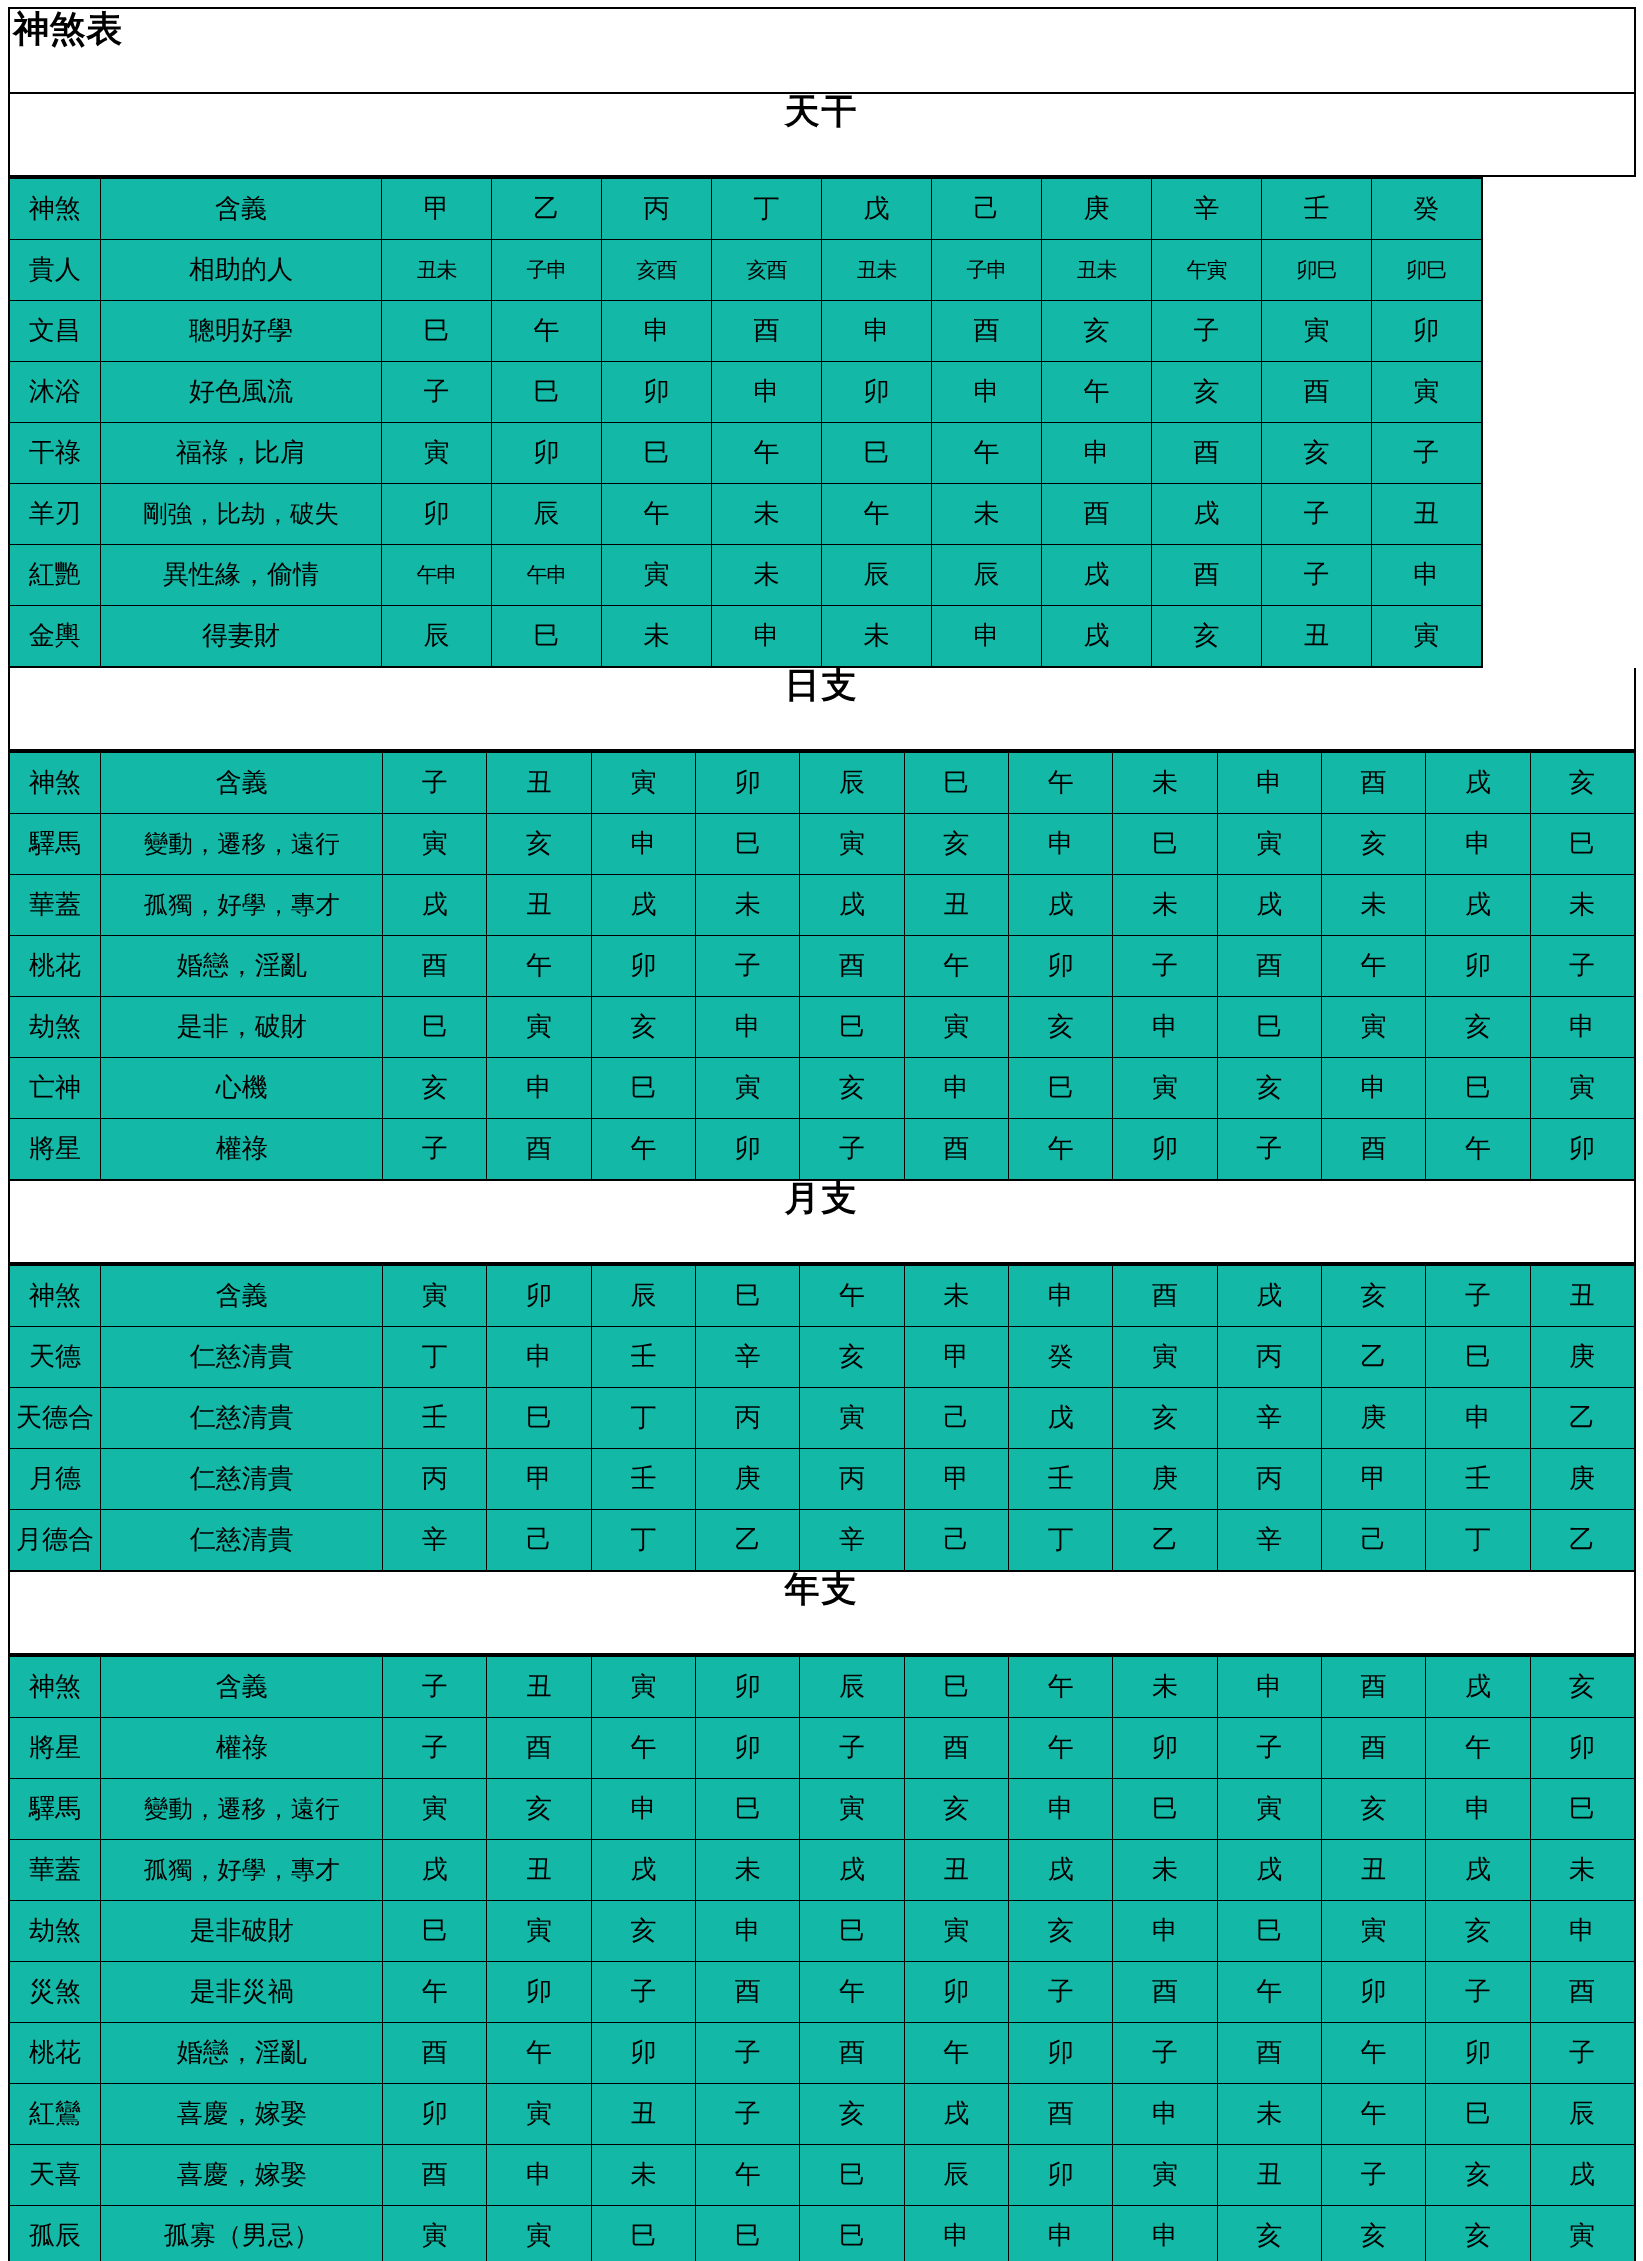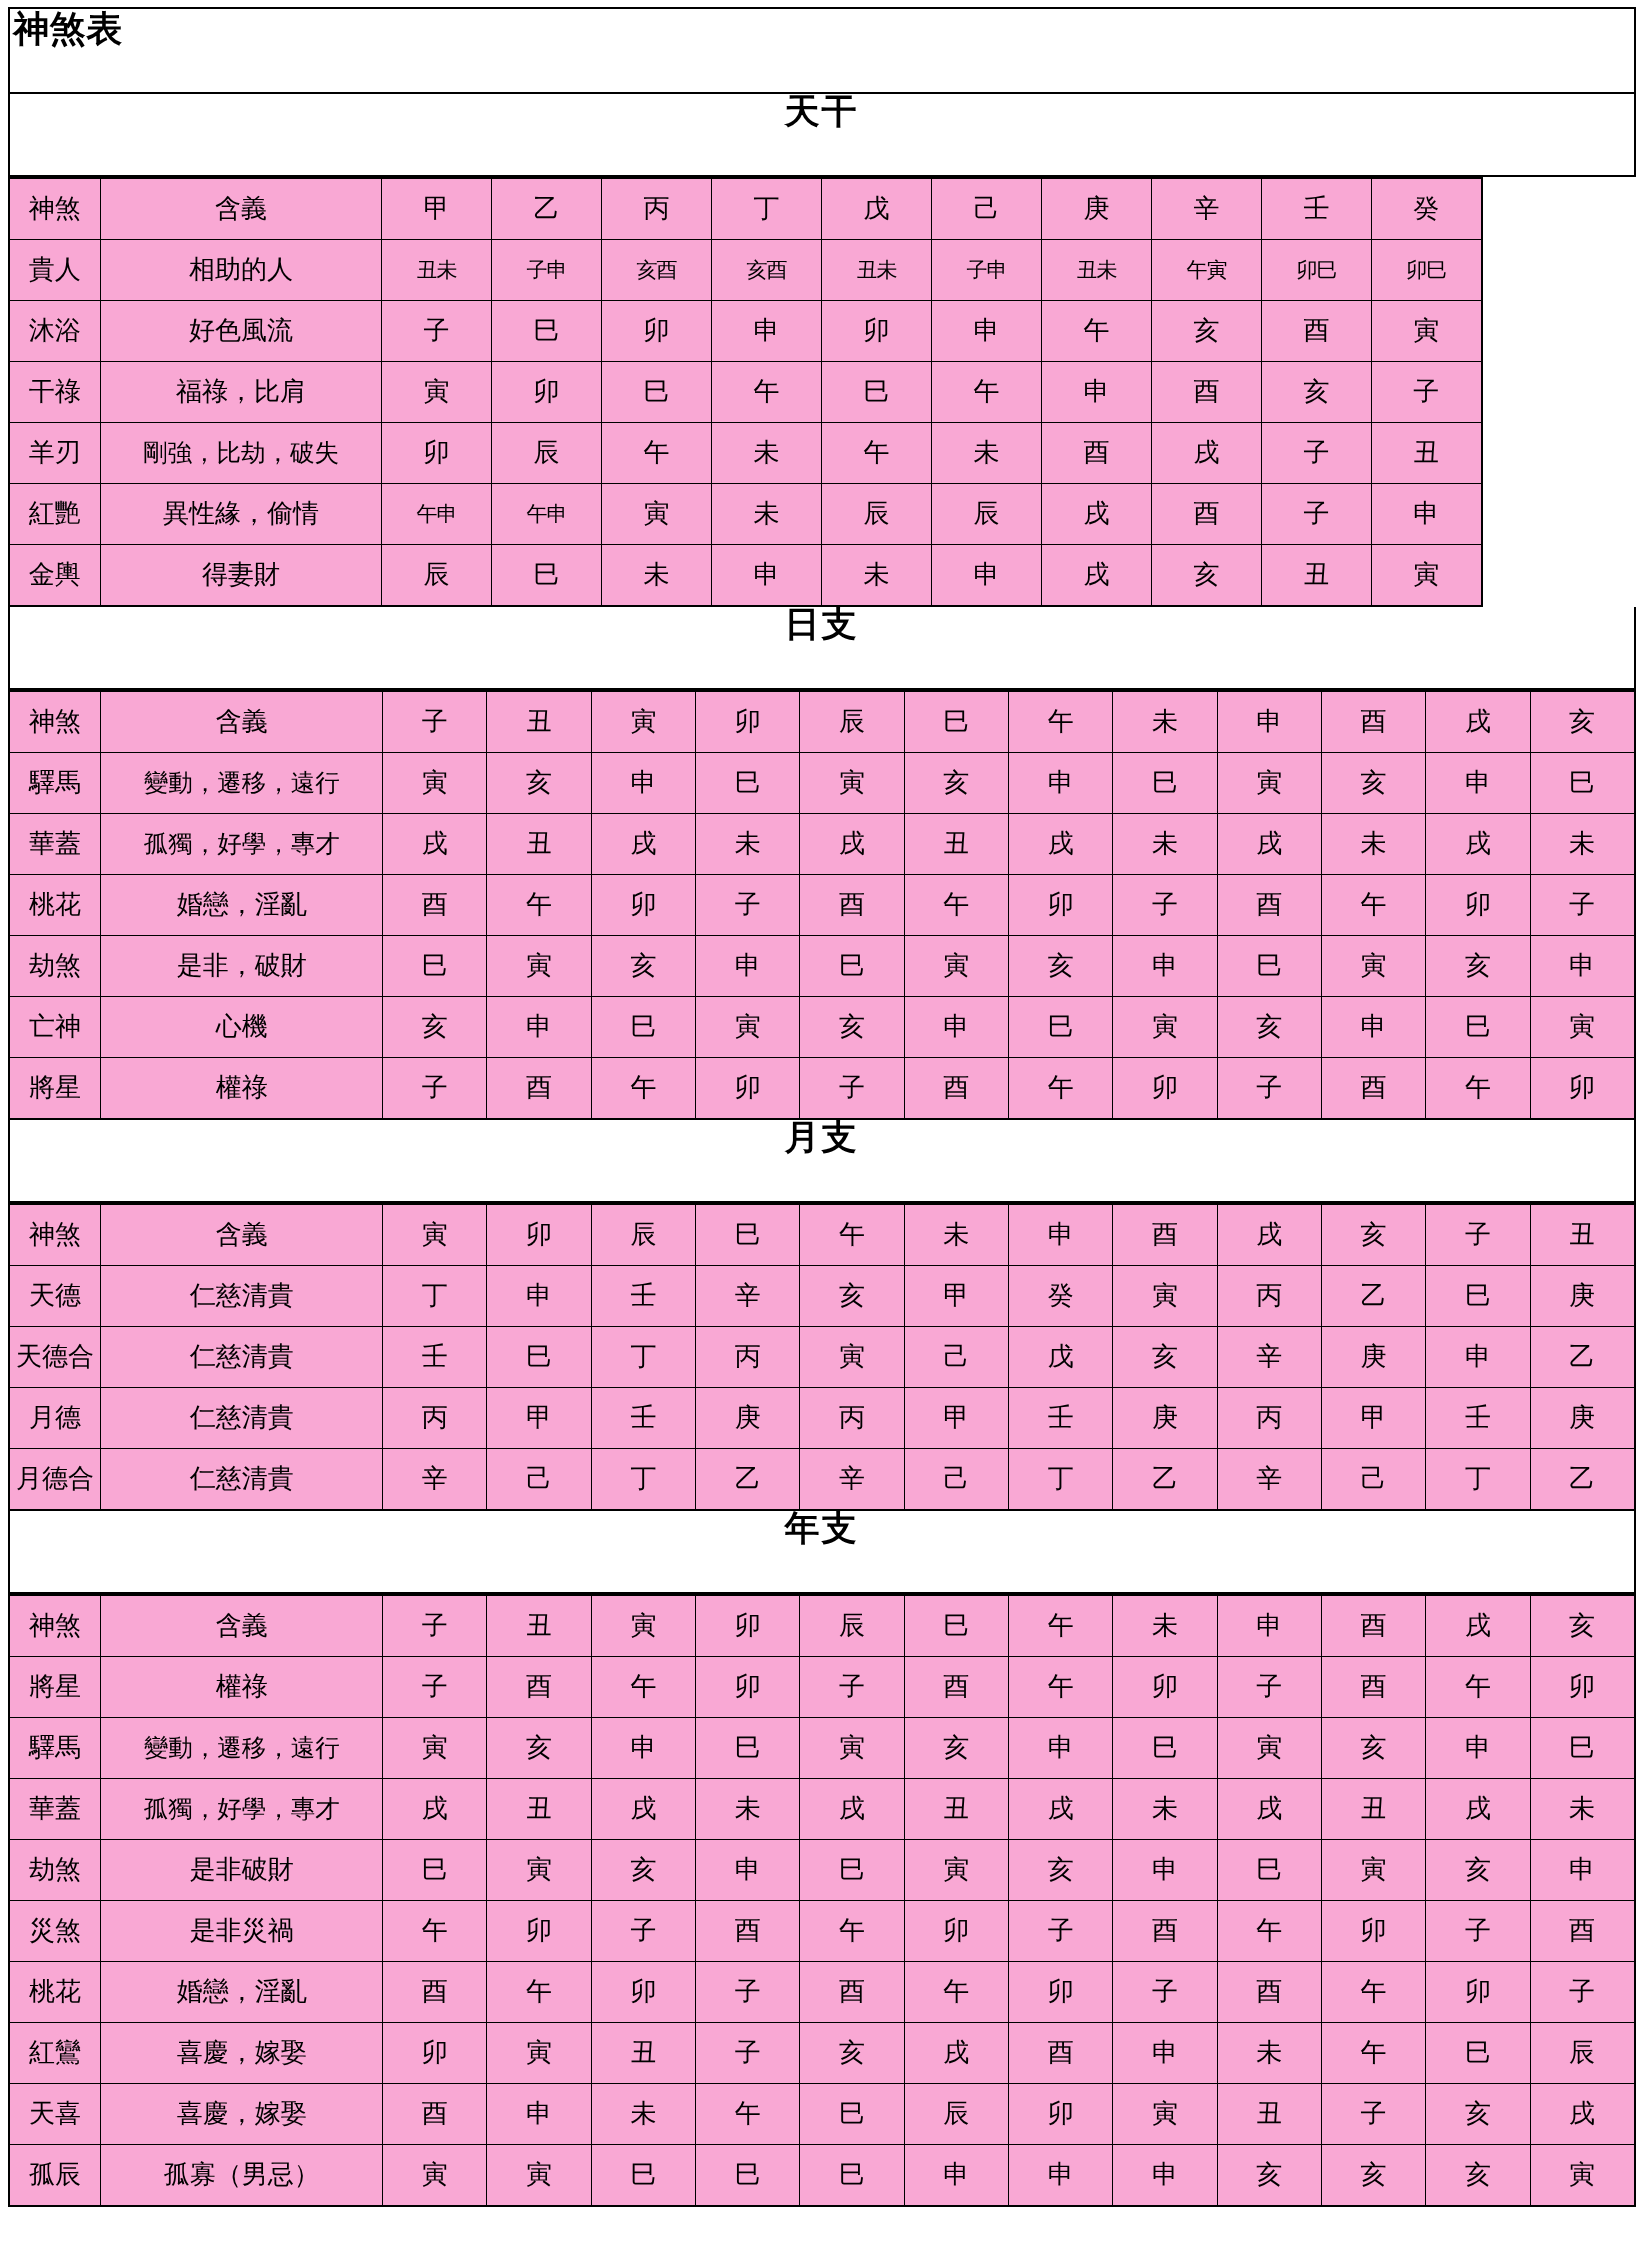--- a/index.html
+++ b/index.html
@@ -59,21 +59,21 @@
     font-family: "DejaVu Sans", "Liberation Sans", sans-serif;
     letter-spacing: 1.9px;
     line-height: 1;
   }
 
   
   table.grid {
     border-collapse: collapse;
     table-layout: fixed;
     border: 2.4px solid #000;
-    background: #f9a8d4;
+    background: #14b8a6;
     padding-left: 44px;
   }
   table.grid.w10 { width: 1475px; }
   table.grid.w12 { width: 1628px; }
 
   table.grid td {
     border: 1.4px solid #000;
     text-align: center;
     vertical-align: middle;
     height: 60px;
@@ -155,20 +155,34 @@
               <td class="cell-val duo">丑未</td>
               <td class="cell-val duo">子申</td>
               <td class="cell-val duo">亥酉</td>
               <td class="cell-val duo">亥酉</td>
               <td class="cell-val duo">丑未</td>
               <td class="cell-val duo">子申</td>
               <td class="cell-val duo">丑未</td>
               <td class="cell-val duo">午寅</td>
               <td class="cell-val duo">卯巳</td>
               <td class="cell-val duo">卯巳</td>
+            </tr>
+            <tr>
+              <td class="cell-name">文昌</td>
+              <td class="cell-mean">聰明好學</td>
+              <td class="cell-val">巳</td>
+              <td class="cell-val">午</td>
+              <td class="cell-val">申</td>
+              <td class="cell-val">酉</td>
+              <td class="cell-val">申</td>
+              <td class="cell-val">酉</td>
+              <td class="cell-val">亥</td>
+              <td class="cell-val">子</td>
+              <td class="cell-val">寅</td>
+              <td class="cell-val">卯</td>
             </tr>
             <tr>
               <td class="cell-name">沐浴</td>
               <td class="cell-mean">好色風流</td>
               <td class="cell-val">子</td>
               <td class="cell-val">巳</td>
               <td class="cell-val">卯</td>
               <td class="cell-val">申</td>
               <td class="cell-val">卯</td>
               <td class="cell-val">申</td>

